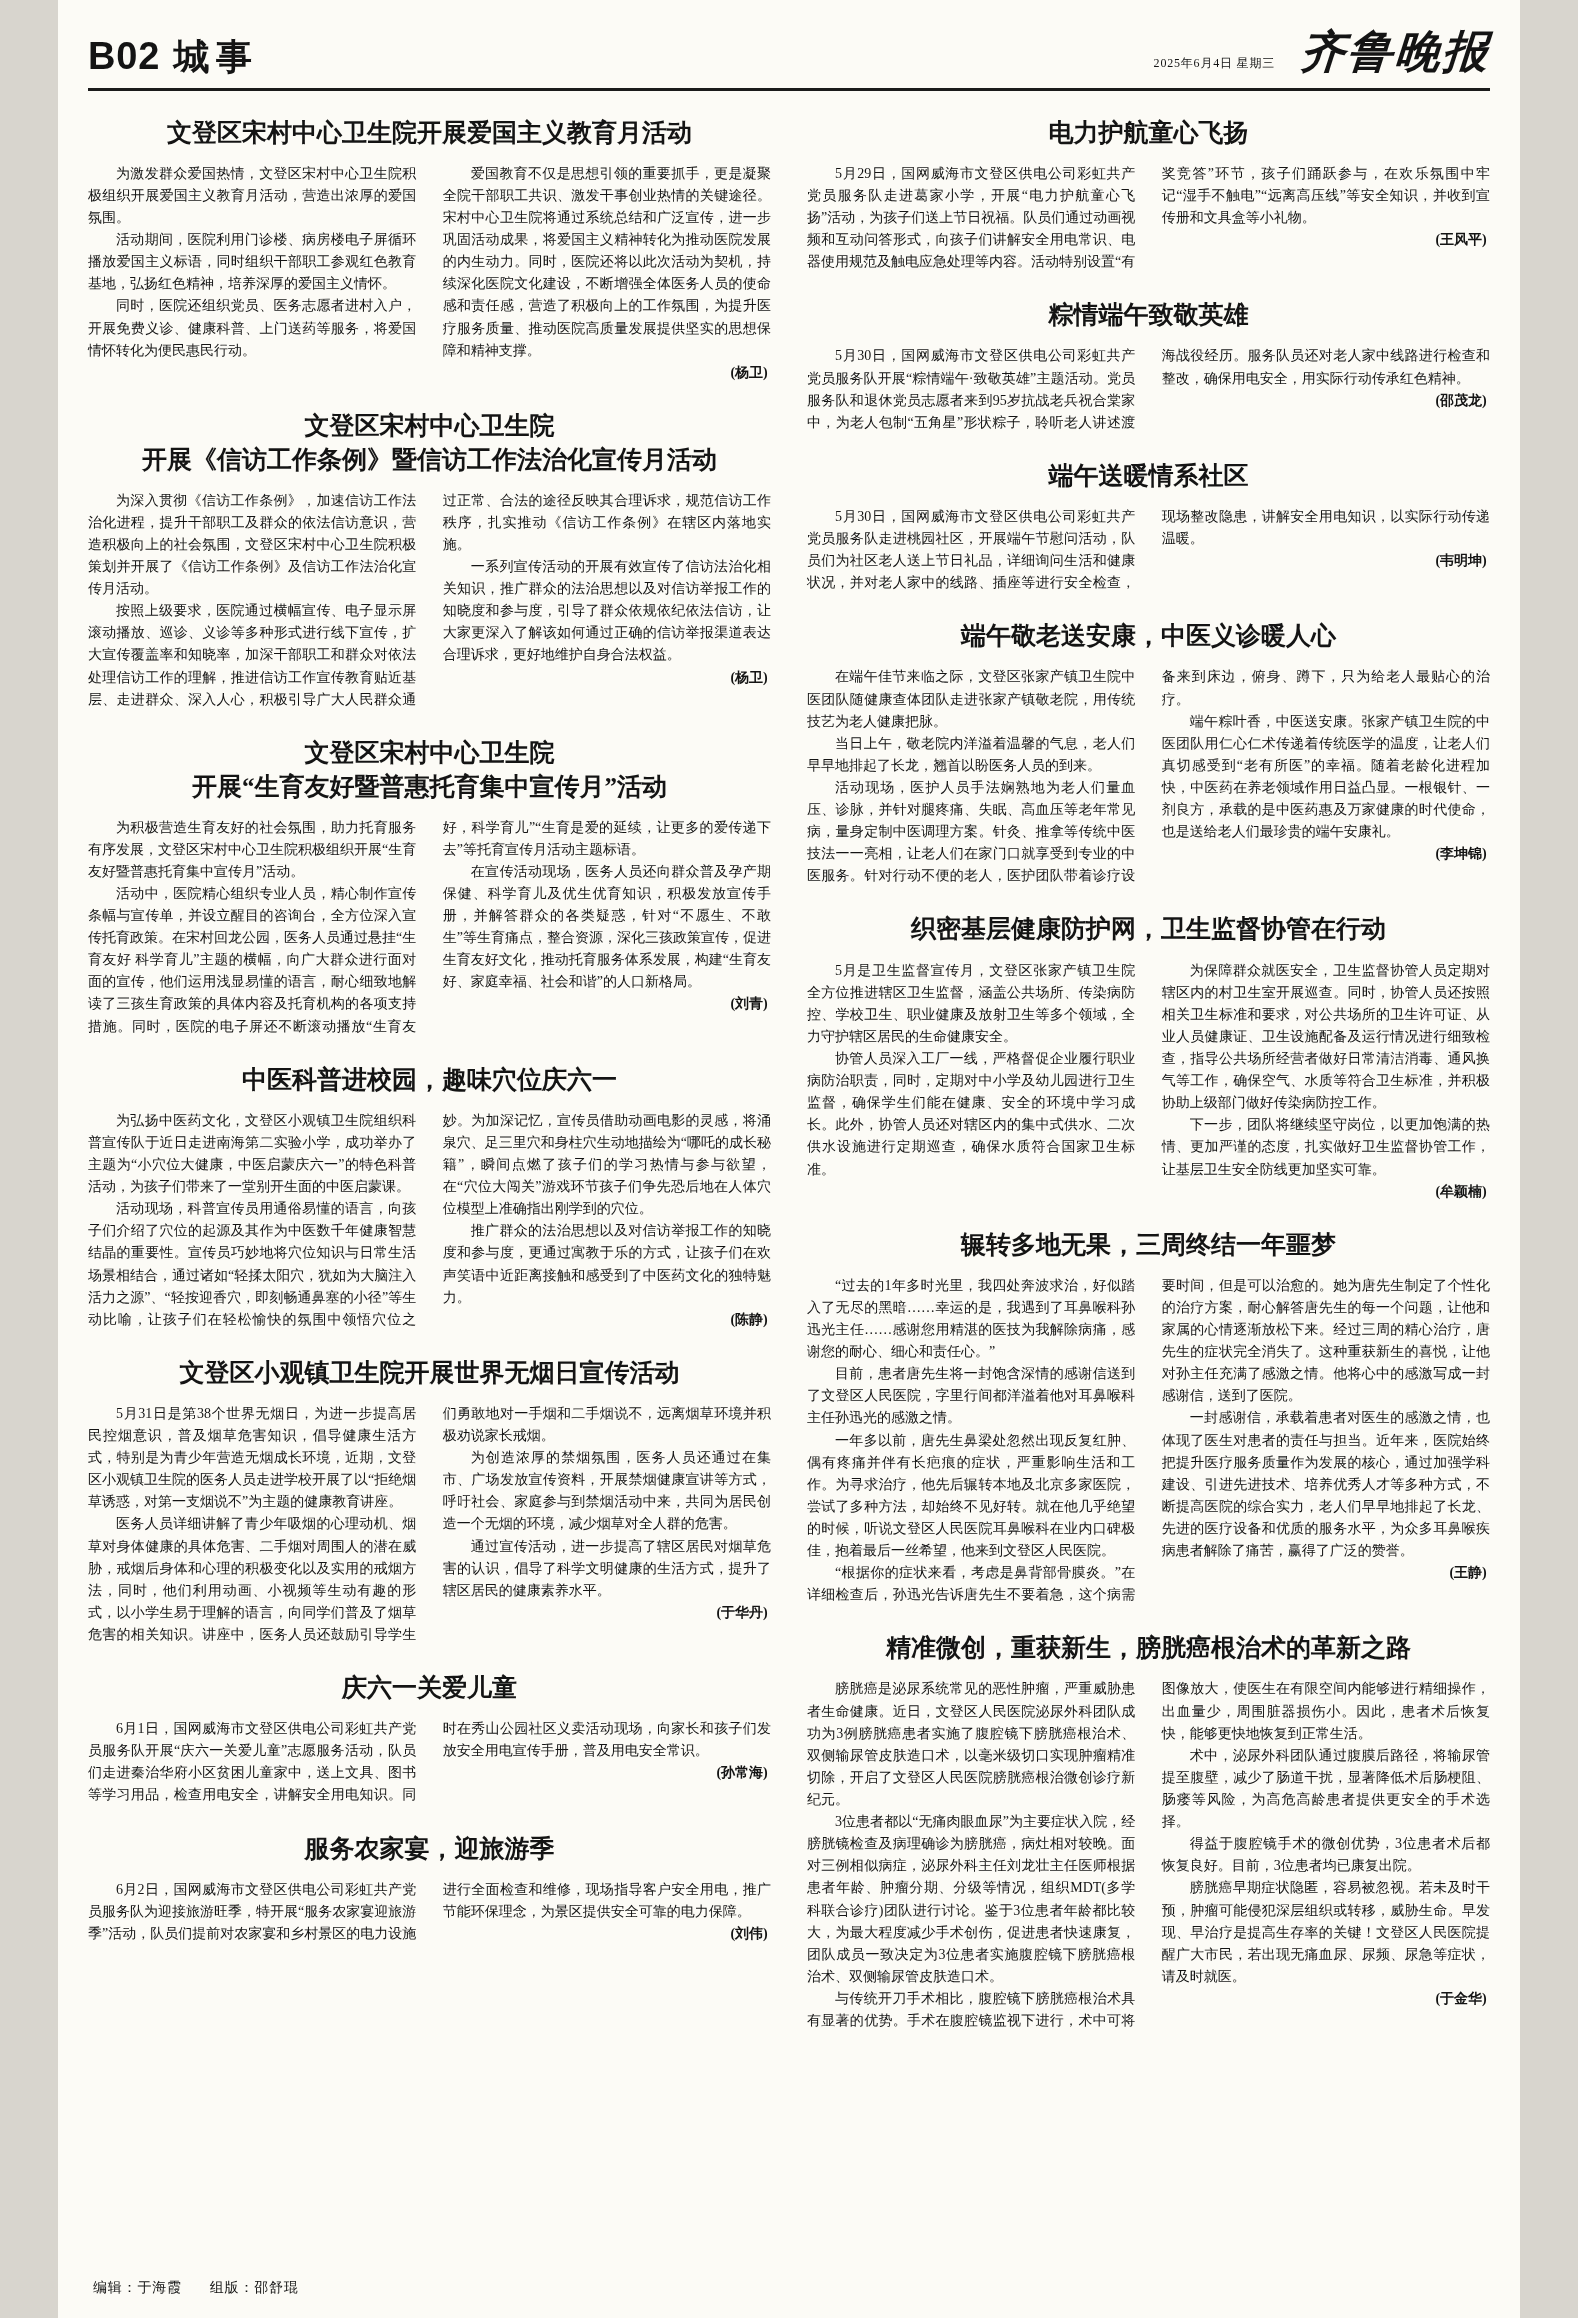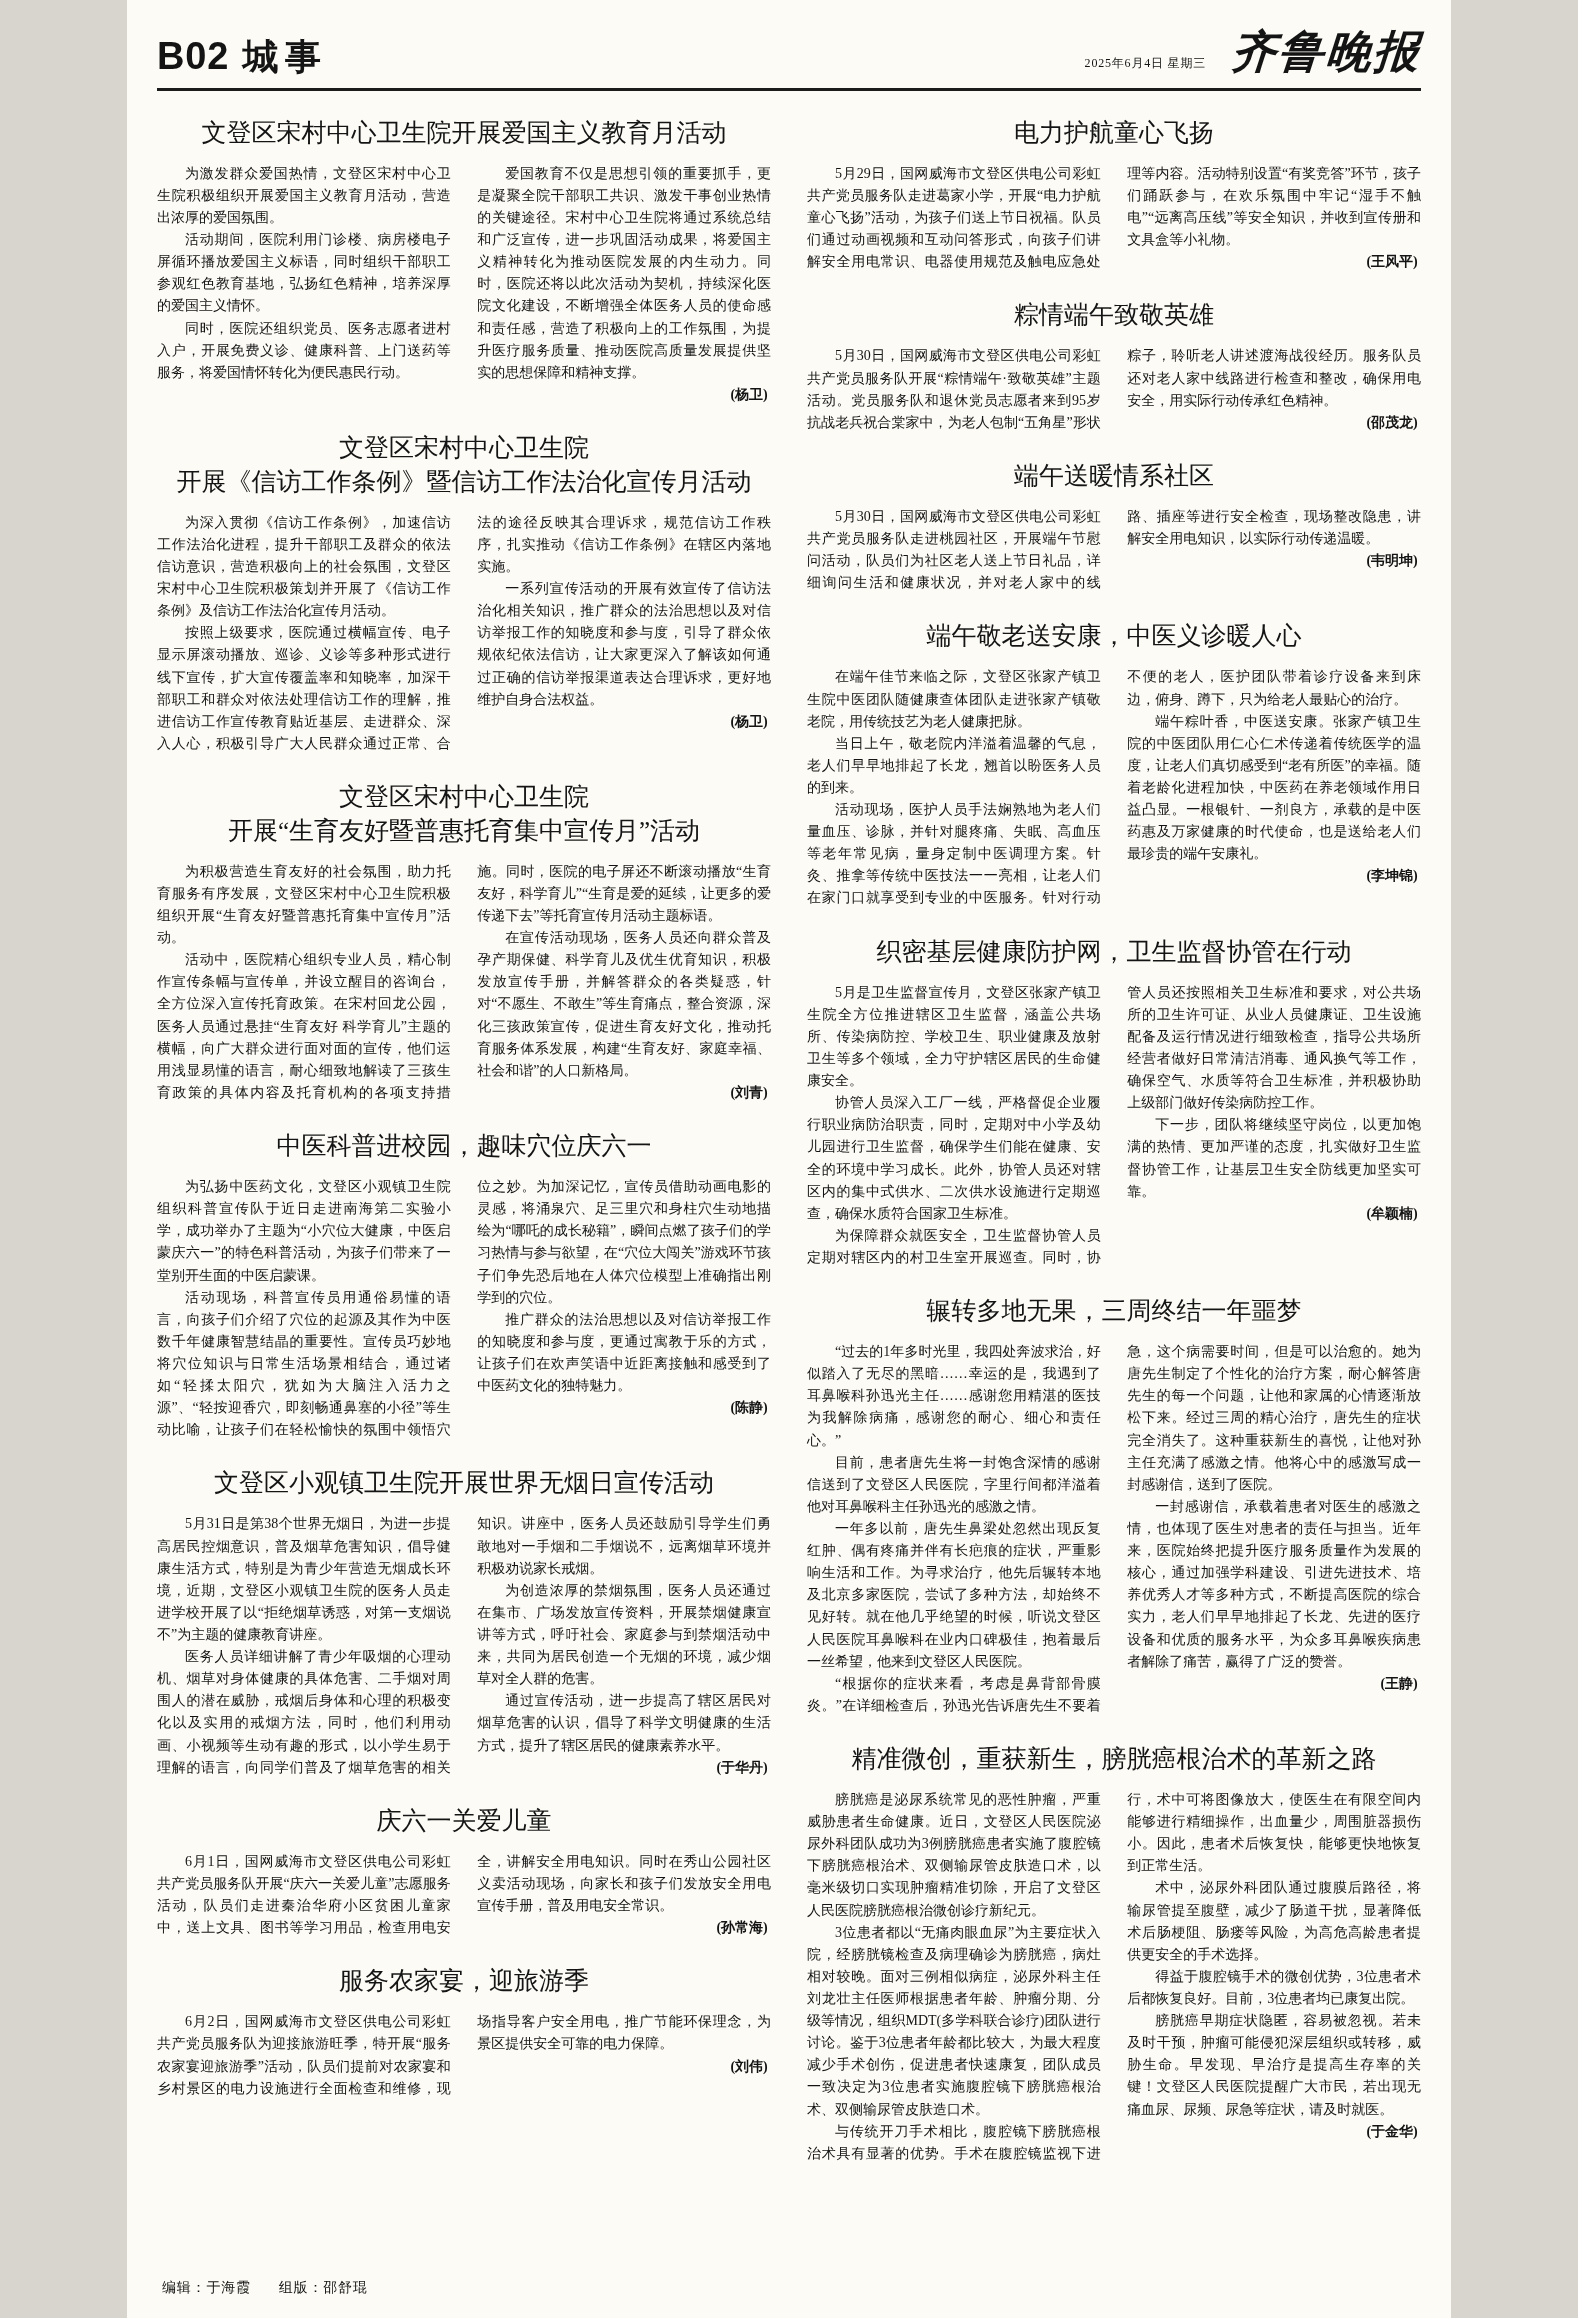--- a/index.html
+++ b/index.html
@@ -1,18 +1,18 @@
 <!DOCTYPE html>
 <html style="font-size:13.3px"><head>
 <meta charset="utf-8">
 <style>
   * { margin: 0; padding: 0; box-sizing: border-box; }
   html, body { background: #d8d5ce; }
   .page {
-    width: 1324px;
+    width: 1462px;
     height: 2319px;
     margin: 0 auto;
     background: #fcfbf6;
     color: #141414;
     font-family: "Liberation Serif", "DejaVu Serif", serif;
     position: relative;
     padding: 21.6px 30px 0 30px;
     overflow: hidden;
   }
   .page-header {
@@ -31,21 +31,21 @@
   .date-label { font-size: 12px; padding-bottom: 10px; letter-spacing: 0.8px; text-align: right; }
   .masthead {
     font-size: 45px; font-weight: bold; font-style: italic;
     letter-spacing: 2.5px; transform: skewX(-4deg);
   }
   .header-rule { border-bottom: 3.3px solid #1b1b1b; }
   .content { display: flex; gap: 36px; padding-top: 18px; }
   .col { flex: 1 1 0; min-width: 0; }
   .article { margin-bottom: 25px; break-inside: avoid; }
   .article h2 {
-    text-align: center; font-size: 25px; font-weight: normal;
+    text-align: center; font-size: 25px; font-weight: bold;
     line-height: 1.35; margin: 6.6px 0 13.3px 0;
   }
   .article .body { column-count: 2; column-gap: 26.5px; }
   p.para {
     font-size: 14px; line-height: 1.58; text-align: justify;
     text-indent: 2em; word-break: break-all;
   }
   p.byline {
     font-size: 14px; line-height: 1.58; text-align: right;
     font-weight: bold; padding-right: 3.3px;

